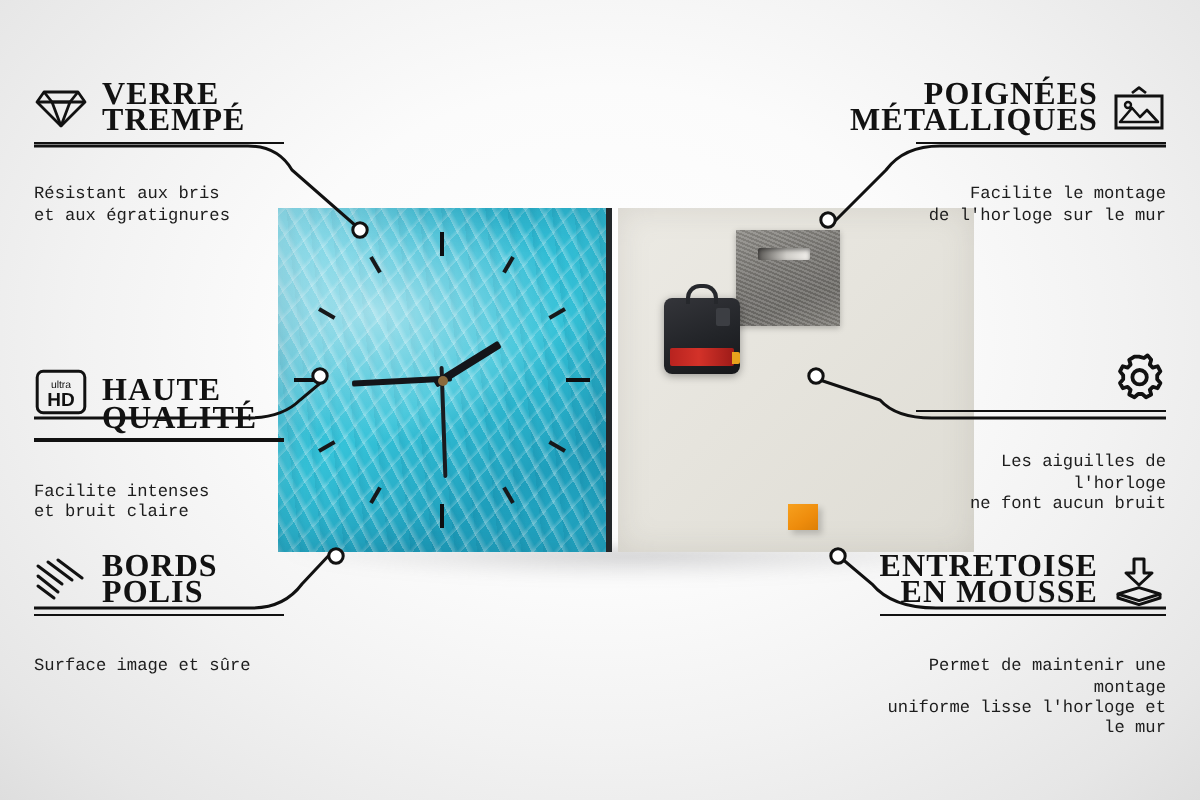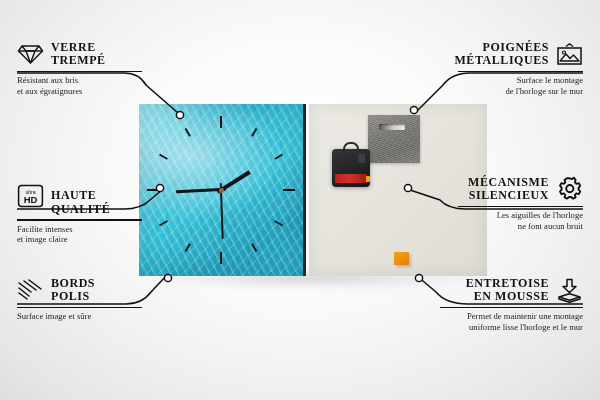--- a/index.html
+++ b/index.html
@@ -9,29 +9,29 @@
     background: radial-gradient(ellipse at 50% 42%, #ffffff 0%, #fbfbfb 38%, #f2f2f2 62%, #e6e6e6 88%, #dedede 100%);
     position:relative; overflow:hidden;
   }
 
   #svg-lines { position:absolute; inset:0; width:600px; height:400px; pointer-events:none; z-index:5; }
 
   .callout { position:absolute; z-index:8; }
   .callout .ttl-row { display:flex; align-items:center; gap:7px; }
   .callout.right .ttl-row { flex-direction:row-reverse; }
   .title {
-    font-size:12px; font-weight:bold; letter-spacing:.55px;
+    font-size:16px; font-weight:bold; letter-spacing:.55px;
     color:#121212; line-height:13.4px; text-transform:uppercase;
     font-family:"Liberation Serif", serif;
   }
   .callout.right .title { text-align:right; }
   .rule { height:1.4px; background:#111; margin-top:3px; }
   .desc {
-    font-size:8.6px; line-height:10.4px; color:#1d1d1d; margin-top:3px;
-    font-family:Liberation Serif, serif;
+    font-size:8.6px; line-height:10.4px; color:#1d1d1d; margin-top:20px;
+    font-family:Liberation Mono, monospace;
   }
   .callout.right .desc { text-align:right; }
 
   .ico { flex:0 0 auto; display:block; }
 
   
   #product { position:absolute; left:139px; top:104px; width:348px; height:172px; z-index:3; }
 
   #clock-panel {
     position:absolute; left:0; top:0; width:167px; height:172px;
@@ -237,21 +237,21 @@
     <svg class="ico" width="27" height="24" viewBox="0 0 27 24">
       <rect x="1.6" y="1.6" width="23.8" height="20.8" rx="3" fill="none" stroke="#111" stroke-width="1.5"></rect>
       <text x="13.5" y="10" text-anchor="middle" font-family="Liberation Sans, sans-serif" font-size="5.2" fill="#111">ultra</text>
       <text x="13.5" y="19.2" text-anchor="middle" font-family="Liberation Sans, sans-serif" font-size="9.5" font-weight="bold" fill="#111">HD</text>
     </svg>
     <div>
       <div class="title"><br><span>HAUTE QUALITÉ</span></div>
     </div>
   </div>
   <div class="rule"></div>
-  <div class="desc"><span>Facilite intenses</span><br><span>et image claire</span></div>
+  <div class="desc"><span>Facilite intenses</span><br><span>et bruit claire</span></div>
 </div>
 
 <div class="callout left" style="left:17px; top:277px; width:125px;">
   <div class="ttl-row">
     <svg class="ico" width="27" height="22" viewBox="0 0 27 22">
       <g fill="none" stroke="#111" stroke-width="1.5" stroke-linecap="round">
         <path d="M2,4 L14,13"></path>
           <path d="M2,9 L12,17"></path>
           <path d="M2,14 L10,20"></path>
         <path d="M7,2 L19,11"></path>
@@ -272,34 +272,31 @@
       <rect x="2" y="5" width="23" height="16" fill="none" stroke="#111" stroke-width="1.5"></rect>
       <path d="M10,3.5 L13.5,0.8 L17,3.5" fill="none" stroke="#111" stroke-width="1.4" stroke-linejoin="round"></path>
       <path d="M4,18 L10,11 L14,15.5 L17.5,12 L23,18 Z" fill="none" stroke="#111" stroke-width="1.3" stroke-linejoin="round"></path>
       <circle cx="8" cy="9.5" r="1.5" fill="none" stroke="#111" stroke-width="1.2"></circle>
     </svg>
     <div>
       <div class="title"><span>POIGNÉES</span><br><span>MÉTALLIQUES</span></div>
     </div>
   </div>
   <div class="rule"></div>
-  <div class="desc"><span>Surface le montage</span><br><span>de l'horloge sur le mur</span></div>
+  <div class="desc"><span>Facilite le montage</span><br><span>de l'horloge sur le mur</span></div>
 </div>
 
 <div class="callout right" style="left:458px; top:176px; width:125px;">
   <div class="ttl-row">
     <svg class="ico" width="27" height="26" viewBox="0 0 27 26">
       <g fill="none" stroke="#111" stroke-width="1.9" stroke-linejoin="round">
         <path d="M13.5,2.3 L16,3 L17.8,1.7 L19.6,3.9 L18.9,6.3 L20.4,7.8 L22.8,7.1 L24.2,9.7 L22.6,11.6 L22.6,13.6 L24.2,15.5 L22.8,18.1 L20.4,17.4 L18.9,18.9 L19.6,21.3 L17,22.6 L15.1,21 L13.1,21 L11.2,22.6 L8.6,21.3 L9.3,18.9 L7.8,17.4 L5.4,18.1 L4,15.5 L5.6,13.6 L5.6,11.6 L4,9.7 L5.4,7.1 L7.8,7.8 L9.3,6.3 L8.6,3.9 L11.2,2.3 Z"></path>
         <circle cx="13.8" cy="12.6" r="3.6"></circle>
       </g>
     </svg>
-    <div>
-      <div class="title"><span>MÉCANISME</span><br><span>SILENCIEUX</span></div>
-    </div>
   </div>
   <div class="rule"></div>
   <div class="desc"><span>Les aiguilles de l'horloge</span><br><span>ne font aucun bruit</span></div>
 </div>
 
 <div class="callout right" style="left:440px; top:277px; width:143px;">
   <div class="ttl-row">
     <svg class="ico" width="27" height="25" viewBox="0 0 27 25">
       <g fill="none" stroke="#111" stroke-width="1.5" stroke-linejoin="round">
         <path d="M11,1.5 H16 V8.5 H20 L13.5,14.5 L7,8.5 H11 Z"></path>

